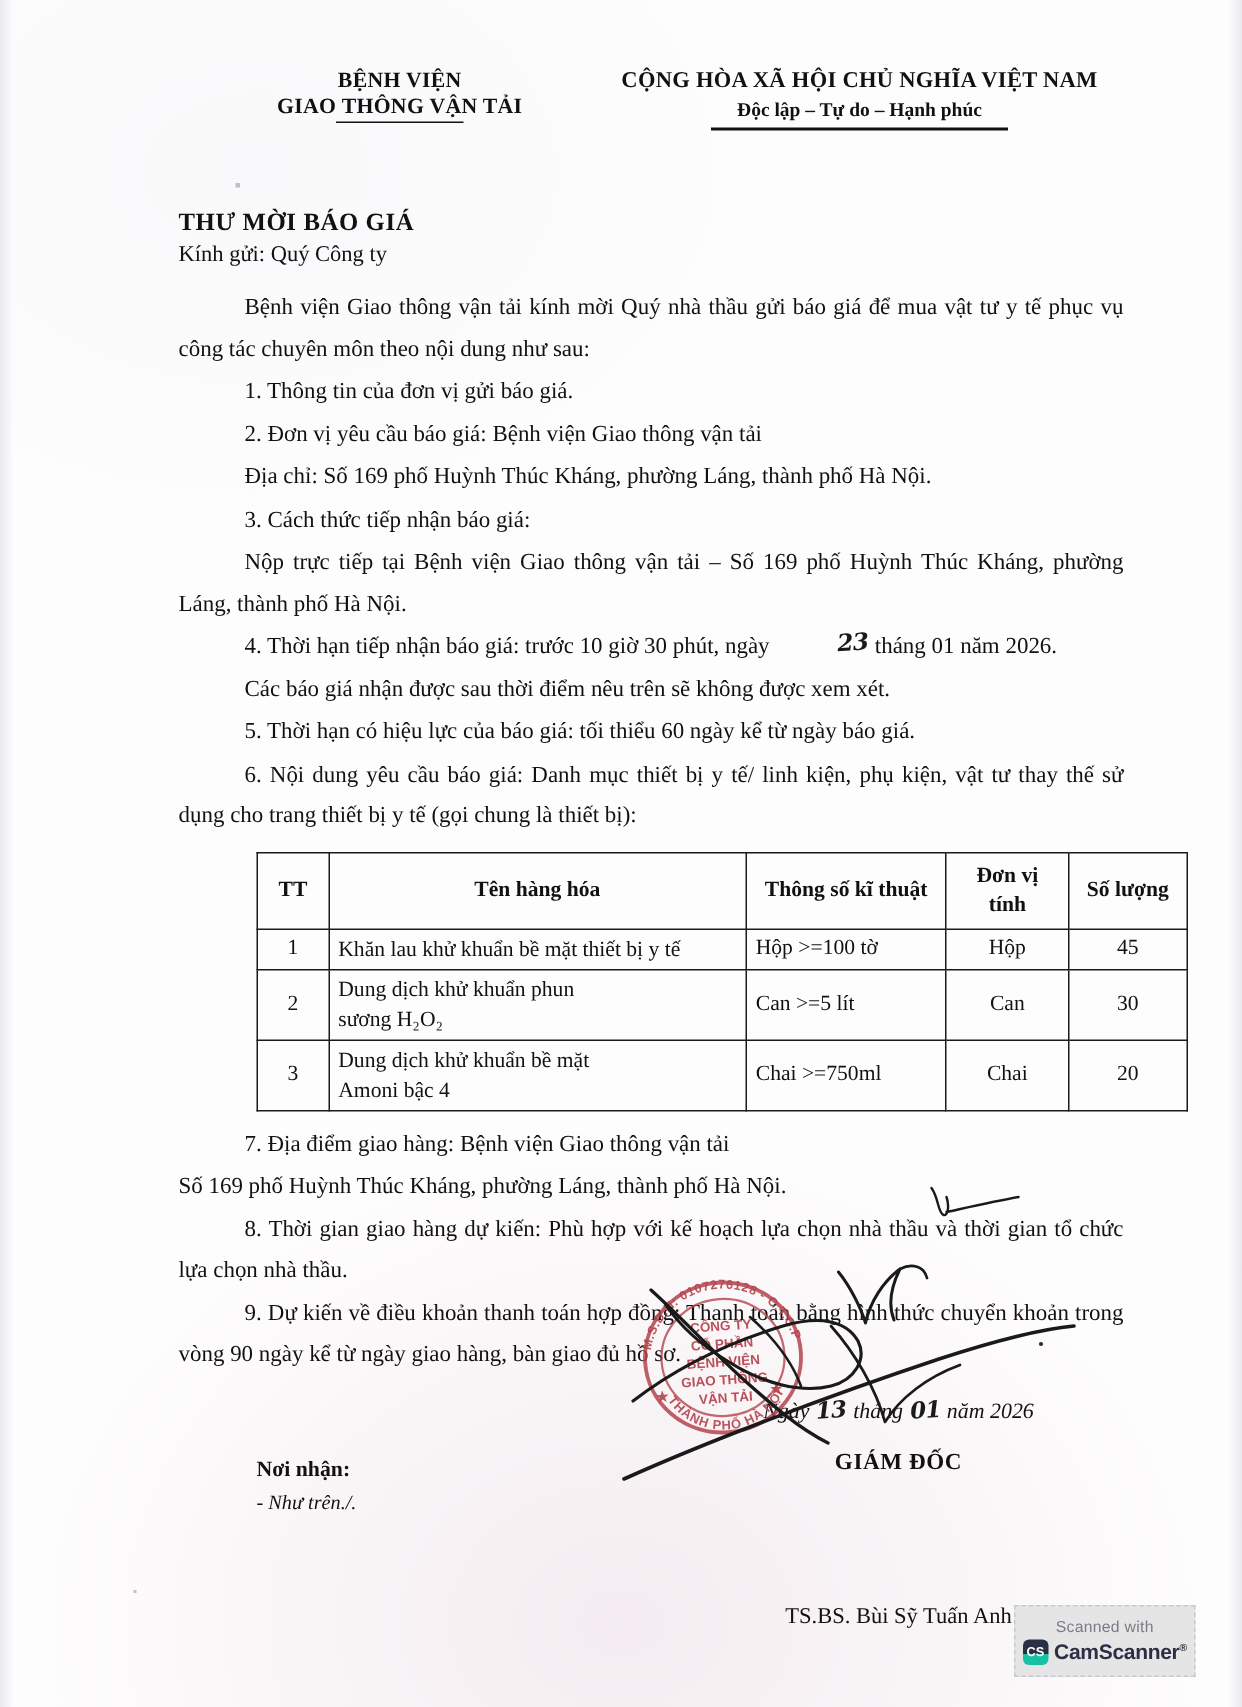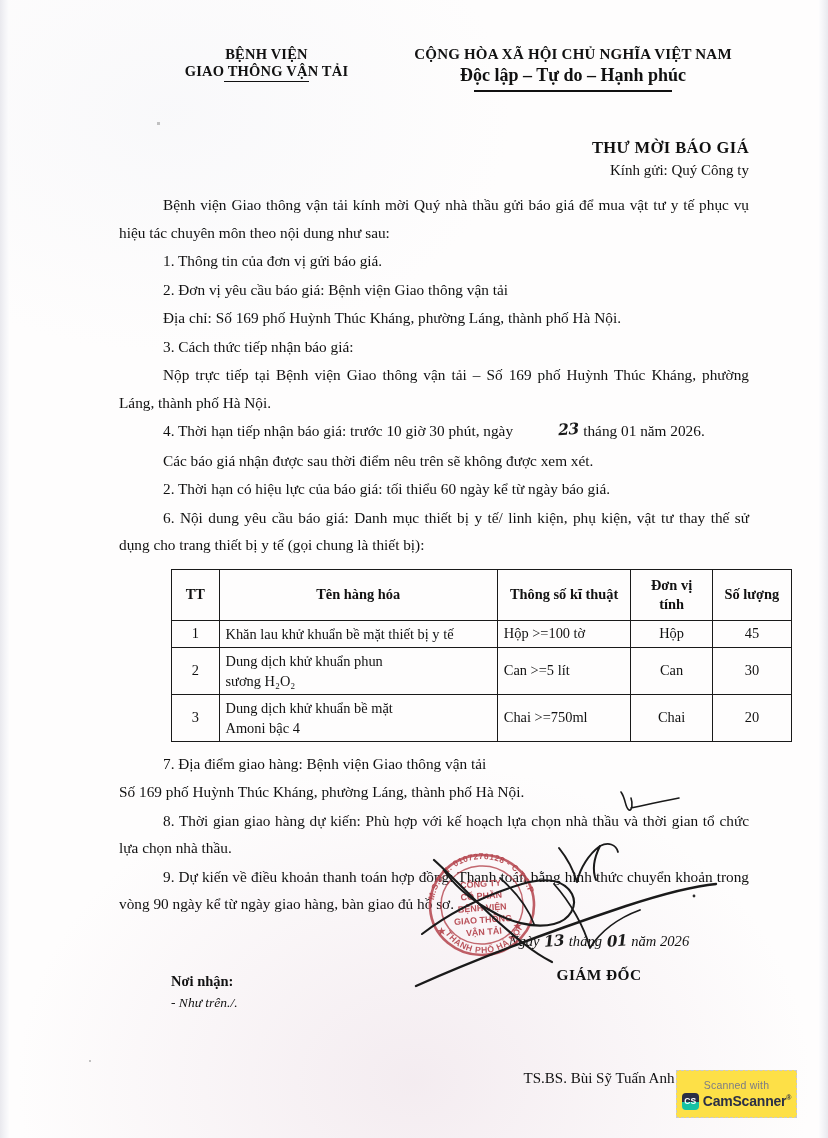--- a/index.html
+++ b/index.html
@@ -61,28 +61,28 @@
   .org-line2::after {
     content: ""; position: absolute;
     left: 24%; right: 24%; bottom: -2px; height: 1.4px;
     background: #111;
   }
   .nation-block {
     position: absolute; left: 278px; top: 0; width: 352px;
     text-align: center;
   }
   .nation-l1 { font-weight: bold; font-size: 15px; letter-spacing: .2px; }
-  .nation-l2 { font-weight: bold; font-size: 18px; margin-top: 2px; }
+  .nation-l2 { font-weight: bold; font-size: 13px; margin-top: 2px; }
   .nation-rule {
     width: 198px; height: 2px; background: #111;
     margin: 4px auto 0;
   }
 
   
-  .title-block { margin-top: 30px; text-align: right; }
+  .title-block { margin-top: 30px; text-align: left; }
   .doc-title {
     font-weight: bold; font-size: 16.5px; letter-spacing: .4px;
   }
   .doc-subtitle { font-size: 15px; margin-top: 4px; }
 
   
   .body-text { margin-top: 12px; font-size: 15.3px; line-height: 27.5px; text-align: justify; }
   .para { text-indent: 44px; margin: 0 0 1px 0; }
   .para.noindent { text-indent: 0; }
 
@@ -162,21 +162,21 @@
     width: 330px; height: 160px; pointer-events: none;
   }
   .mark-9 { position: absolute; left: 608px; top: 786px; width: 70px; height: 32px; pointer-events: none; }
 
   
   .cam-badge {
     position: absolute;
     right: 22px; bottom: 20px;
     width: 121px; height: 48px;
     border: 1px dashed #c9c9cf;
-    background: #fde047;
+    background: #e5e5e5;
     display: flex; flex-direction: column;
     align-items: center; justify-content: center;
     gap: 2px;
   }
   .cam-top {
     font-family: "Liberation Sans", sans-serif;
     font-size: 10.5px; color: #7b7b86; letter-spacing: .2px;
   }
   .cam-bottom { display: flex; gap: 4px; }
   .cam-logo {
@@ -220,34 +220,34 @@
       </div>
     </div>
 
     <div class="title-block">
       <div class="doc-title">THƯ MỜI BÁO GIÁ</div>
       <div class="doc-subtitle">Kính gửi: Quý Công ty</div>
     </div>
 
     <div class="body-text">
 
-      <p class="para">Bệnh viện Giao thông vận tải kính mời Quý nhà thầu gửi báo giá để mua vật tư y tế phục vụ hiệu tác chuyên môn theo nội dung như sau:</p>
+      <p class="para">Bệnh viện Giao thông vận tải kính mời Quý nhà thầu gửi báo giá để mua vật tư y tế phục vụ công tác chuyên môn theo nội dung như sau:</p>
       <p class="para">1. Thông tin của đơn vị gửi báo giá.</p>
       <p class="para">2. Đơn vị yêu cầu báo giá: Bệnh viện Giao thông vận tải</p>
       <p class="para">Địa chỉ: Số 169 phố Huỳnh Thúc Kháng, phường Láng, thành phố Hà Nội.</p>
       <p class="para">3. Cách thức tiếp nhận báo giá:</p>
       <p class="para">Nộp trực tiếp tại Bệnh viện Giao thông vận tải – Số 169 phố Huỳnh Thúc Kháng, phường Láng, thành phố Hà Nội.</p>
 
       <p class="para"><span>4. Thời hạn tiếp nhận báo giá: trước 10 giờ 30 phút, ngày</span><span class="hand">23</span>
         <span>tháng</span>
         <span>01</span>
         <span>năm 2026.</span></p>
 
       <p class="para">Các báo giá nhận được sau thời điểm nêu trên sẽ không được xem xét.</p>
-      <p class="para">2. Thời hạn có hiệu lực của báo giá: tối thiểu 60 ngày kể từ ngày báo giá.</p>
+      <p class="para">5. Thời hạn có hiệu lực của báo giá: tối thiểu 60 ngày kể từ ngày báo giá.</p>
       <p class="para">6. Nội dung yêu cầu báo giá: Danh mục thiết bị y tế/ linh kiện, phụ kiện, vật tư thay thế sử dụng cho trang thiết bị y tế (gọi chung là thiết bị):</p>
     </div>
 
     <div class="tbl-wrap">
       <table class="goods">
         <thead>
           <tr>
             <th style="width:42px">TT</th>
             <th style="width:246px">Tên hàng hóa</th>
             <th style="width:118px">Thông số kĩ thuật</th>

